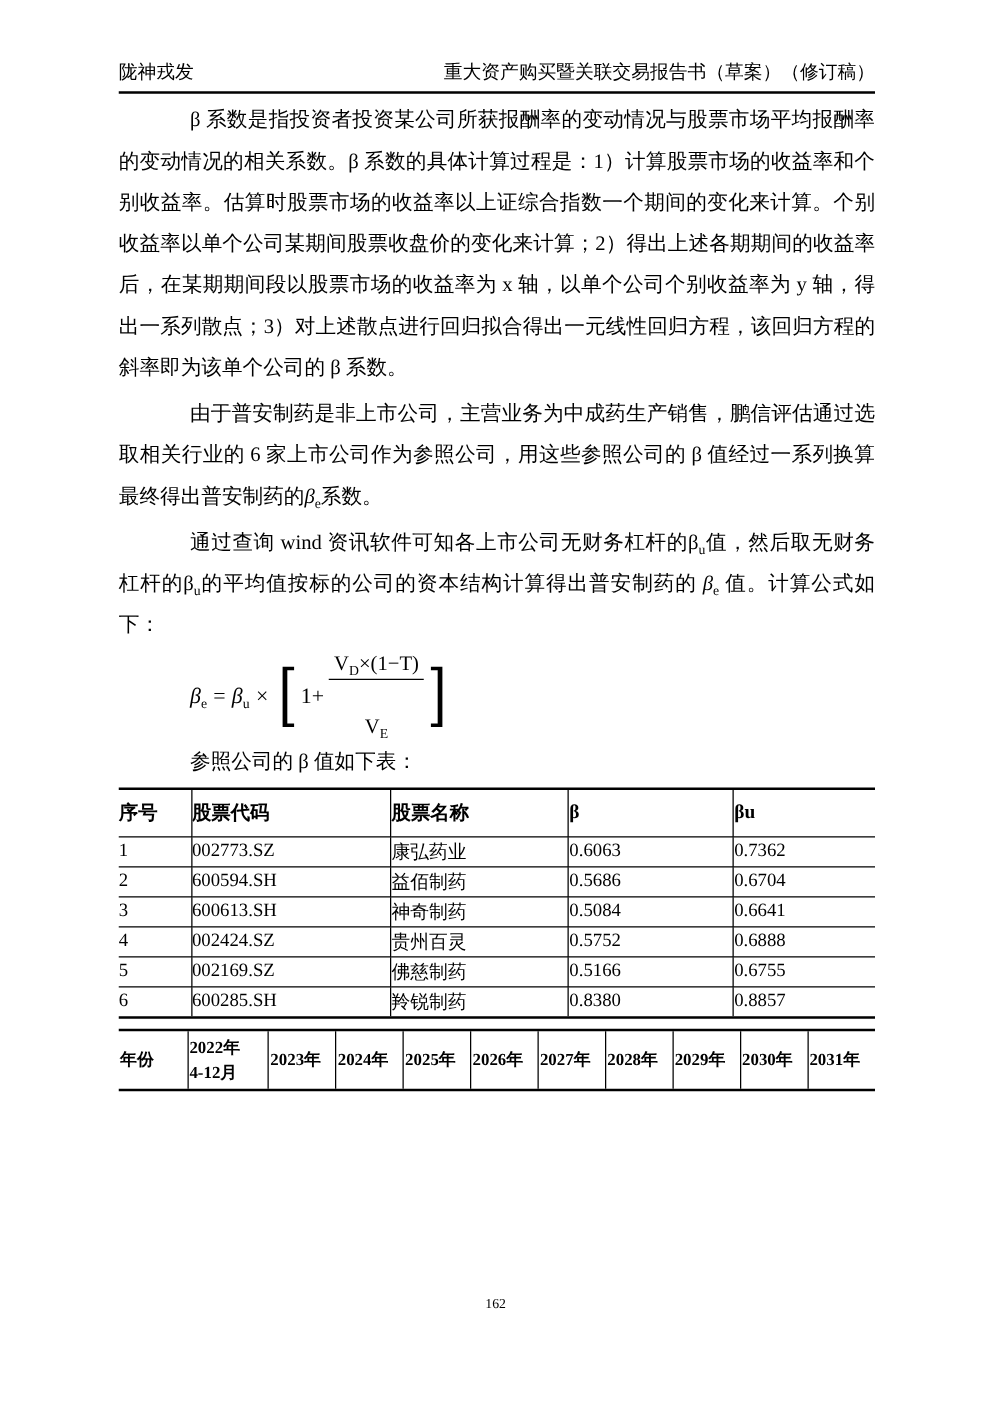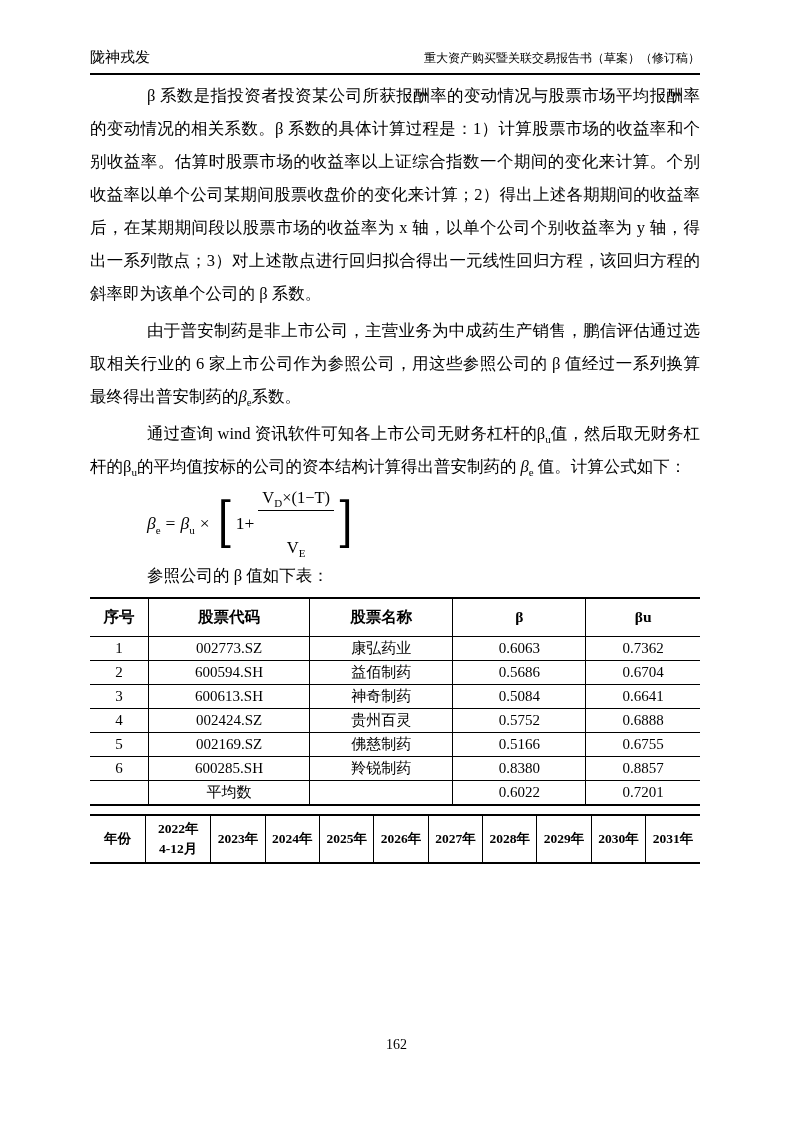--- a/index.html
+++ b/index.html
@@ -8,33 +8,33 @@
     width: 793px; height: 1122px;
     font-family: "Liberation Serif", "DejaVu Serif", serif;
     color: #000;
   }
   .page {
     position: relative;
     width: 793px; height: 1122px;
     background: #fff;
     overflow: hidden;
   }
-  .content { padding: 0 93px 0 69px; margin-left: 21px; }
+  .content { padding: 0 93px 0 95px; }
 
   
   .doc-header {
     margin-top: 48px;
     display: flex;
     justify-content: space-between;
     align-items: flex-end;
     border-bottom: 2px solid #000;
     padding-bottom: 6px;
   }
   .doc-header .hl { font-size: 15px; }
-  .doc-header .hr { font-size: 12px; }
+  .doc-header .hr { font-size: 15px; }
 
   
   .sec-heading {
     margin-top: 17px;
     font-size: 17.5px;
     font-weight: bold;
     line-height: 33px;
     text-indent: 55px;
   }
 
@@ -78,21 +78,21 @@
   .formula .frac .den { padding-top: 1px; }
 
   
   .tbl-wrap {
     border-top: 2.5px solid #000;
     border-bottom: 2.5px solid #000;
   }
   table { width: 100%; border-collapse: collapse; table-layout: fixed; }
   th, td {
     border: 1px solid #000;
-    text-align: center;
+    text-align: left;
     vertical-align: middle;
     overflow: hidden;
   }
   tr:first-child th, tr:first-child td { border-top: none; }
   tr:last-child th, tr:last-child td { border-bottom: none; }
   th:first-child, td:first-child { border-left: none; }
   th:last-child, td:last-child { border-right: none; }
 
   
   .beta-table { margin-top: 5px; }
@@ -118,21 +118,21 @@
   .years-table .y1 { width: 10.7%; }
 
   .spacer-p5 { margin-top: 14px; }
 
   
   .footer {
     position: absolute;
     top: 1037px; left: 0;
     width: 100%;
     text-align: center;
-    font-size: 14px;
+    font-size: 11px;
   }
 </style>
 </head>
 <body>
 
 <div class="page">
   <div class="content">
 
     <div class="doc-header">
       <span class="hl">陇神戎发</span>
@@ -206,27 +206,20 @@
           <td>佛慈制药</td>
           <td>0.5166</td>
           <td>0.6755</td>
         </tr>
         <tr>
           <td>6</td>
           <td>600285.SH</td>
           <td>羚锐制药</td>
           <td>0.8380</td>
           <td>0.8857</td>
-        </tr>
-        <tr>
-          <td></td>
-          <td>平均数</td>
-          <td></td>
-          <td>0.6022</td>
-          <td>0.7201</td>
         </tr>
       </tbody>
         </table>
     </div>
 
 
     <div class="tbl-wrap years-table">
       <table>
         <tbody>
             <tr>

